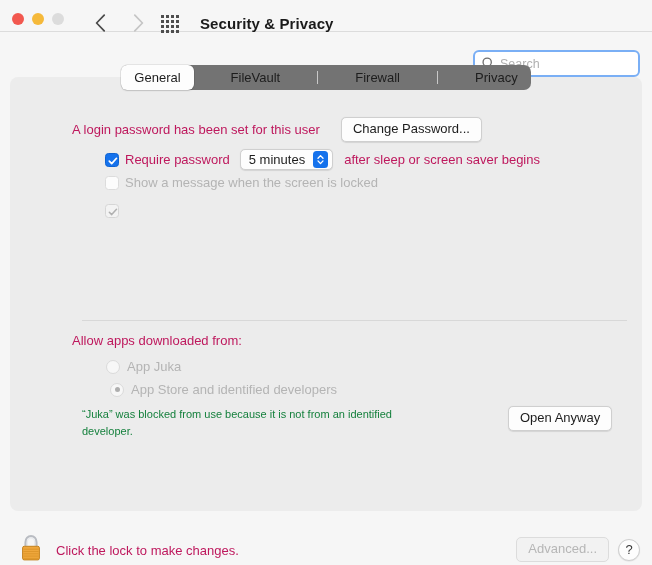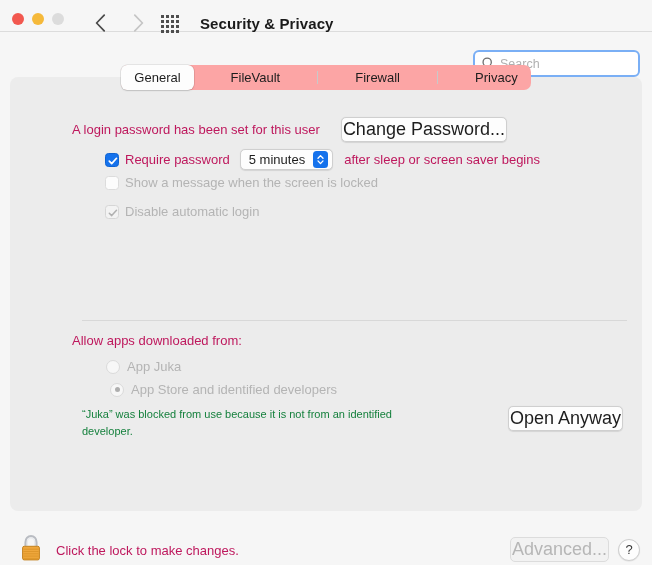--- a/index.html
+++ b/index.html
@@ -118,21 +118,21 @@
   .tabbar {
     position: absolute;
     left: 0; top: -12px;
     width: 632px;
     display: flex;
     justify-content: center;
   }
   .tabs {
     display: flex;
     align-items: center;
-    background: #fca5a5;
+    background: #737373;
     border-radius: 7px;
     height: 25px;
     padding: 0;
     gap: 24px;
   }
   .tab {
     font-size: 13px;
     color: #1d1d1d;
     padding: 0 13px;
     height: 25px;
@@ -158,26 +158,26 @@
   }
   .lbl {
     font-size: 13px;
     color: #be185d;
     white-space: nowrap;
   }
   .lbl.dim { color: #b4b4b4; }
 
   
   .btn {
-    font-size: 18px;
+    font-size: 13px;
     color: #1d1d1d;
     background: #fdfdfd;
     border: 0.5px solid #cfcfcf;
     border-radius: 5px;
-    padding: 3px 1px 4px;
+    padding: 3px 11px 4px;
     box-shadow: 0 0.5px 1px rgba(0,0,0,0.10);
     white-space: nowrap;
     line-height: 16px;
   }
   .btn.disabled {
     color: #b6b6b6;
     background: #f2f2f2;
     border-color: #dcdcdc;
     box-shadow: none;
     margin-left: 35px;
@@ -397,21 +397,20 @@
     <span class="cb off"></span>
     <span class="lbl dim">Show a message when the screen is locked</span>
   </div>
 
   <div class="row" style="left:95px; top:127px;">
     <span class="cb on-dim">
       <svg width="12" height="12" viewBox="0 0 12 12">
         <path d="M2.3 6.2 L4.7 8.6 L9.5 3.3" fill="none" stroke="#b0b0b0" stroke-width="1.5" stroke-linecap="round" stroke-linejoin="round"></path>
       </svg>
     </span>
-    <span class="lbl dim">Disable automatic login</span>
   </div>
 
   <div class="divider"></div>
 
   <div class="row" style="left:62px; top:256px;">
     <span class="lbl">Allow apps downloaded from:</span>
   </div>
 
   <div class="row" style="left:96px; top:282px;">
     <span class="rb"></span>

